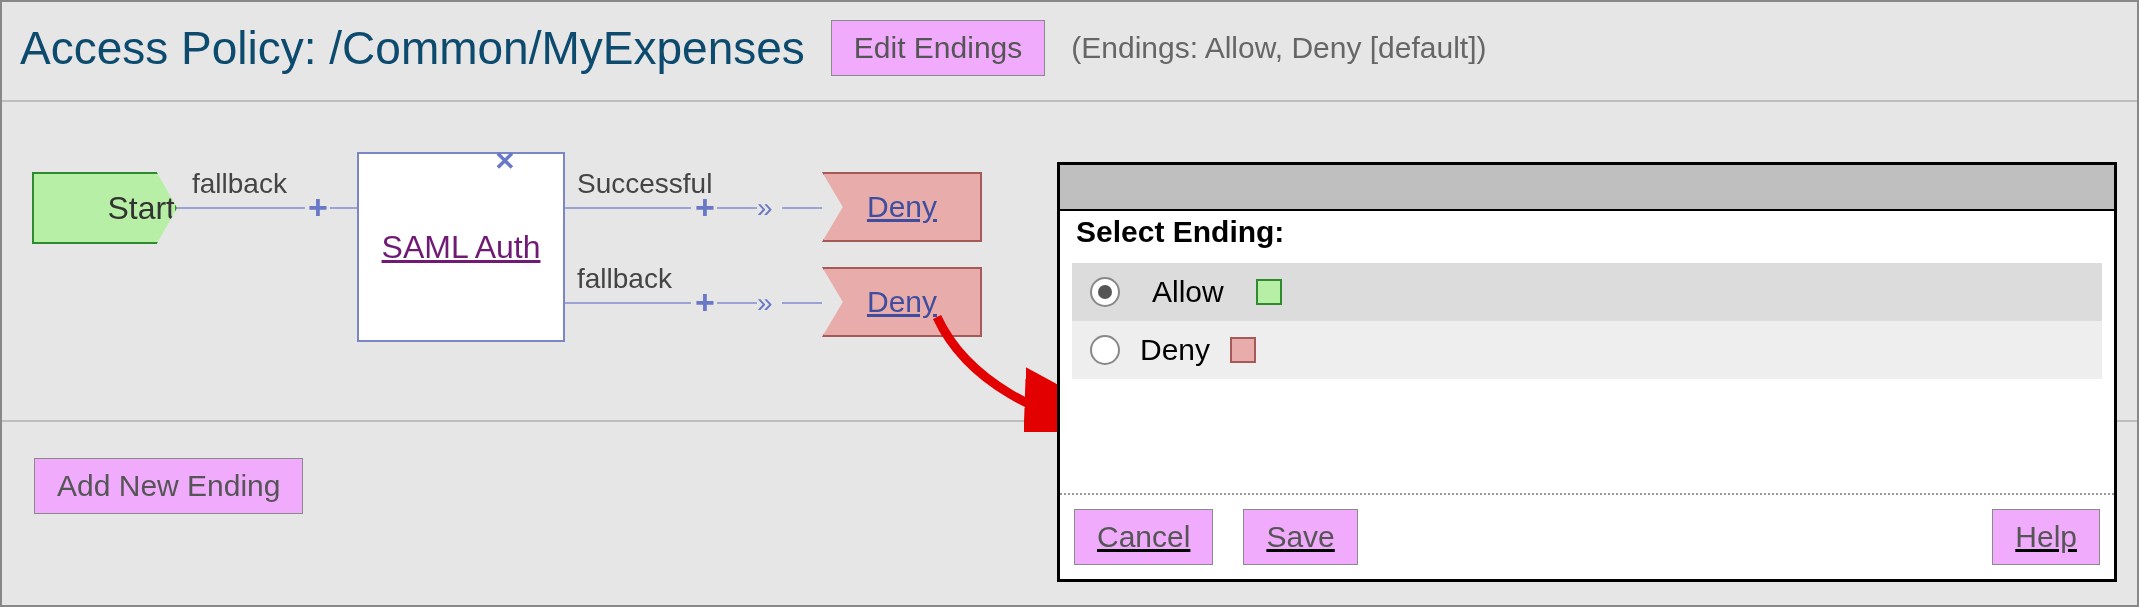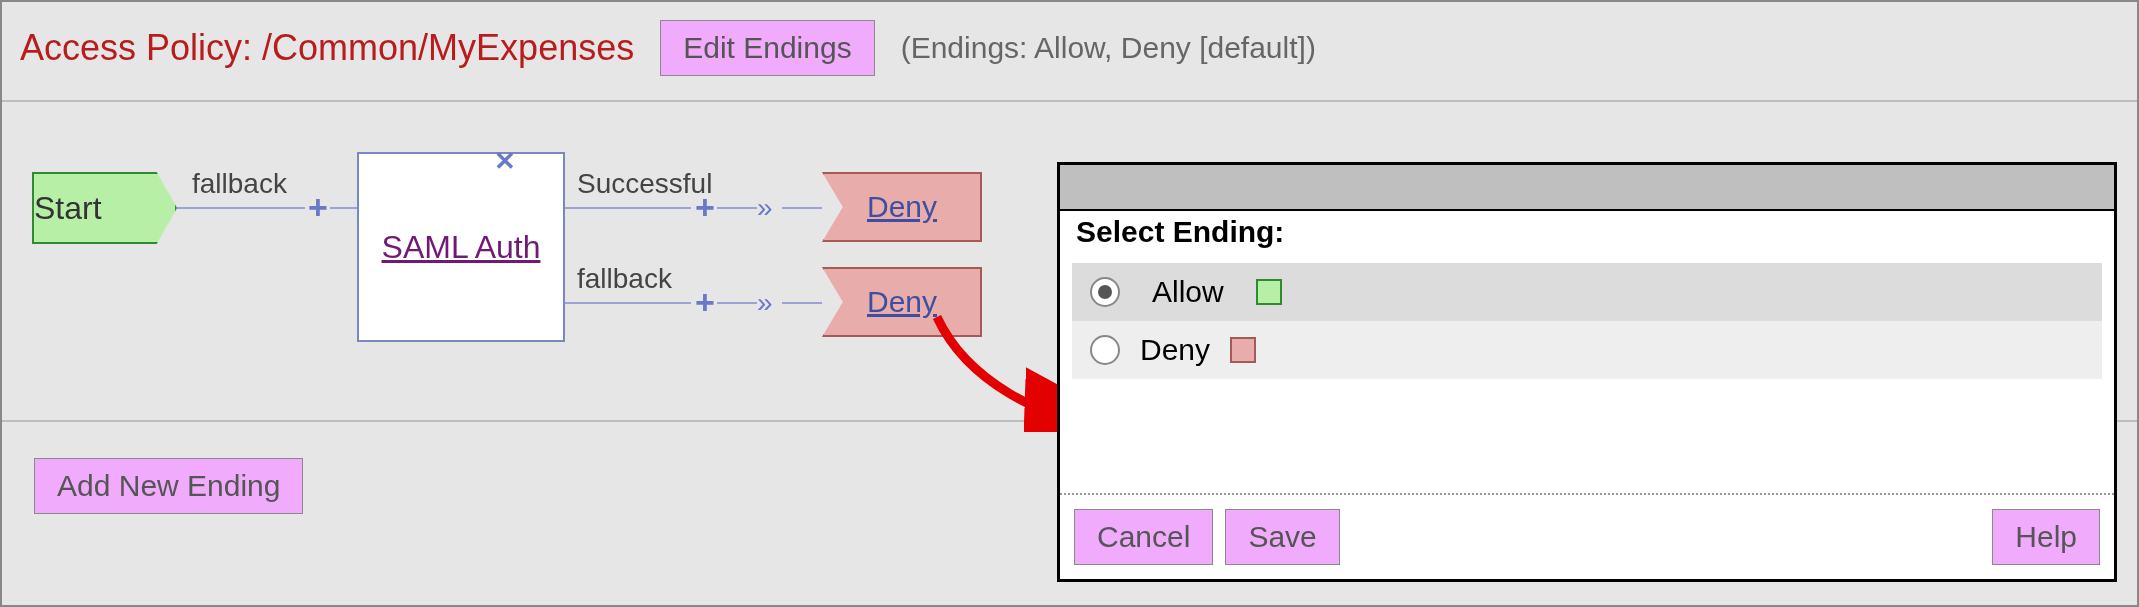--- a/index.html
+++ b/index.html
@@ -16,22 +16,22 @@
 
   
   .header {
     padding:18px 18px 24px 18px;
     border-bottom:2px solid #bdbdbd;
     display:flex;
     align-items:center;
     gap:26px;
   }
   .header-title{
-    font-size:36px;
-    color:#b91c1c;
+    font-size:46px;
+    color:#0c4a6e;
     font-weight:400;
   }
   .btn {
     background:#f0abfc;
     border:1.5px solid #8a8a8a;
     color:#555;
     font-size:30px;
     padding:10px 22px;
     cursor:pointer;
   }
@@ -47,21 +47,21 @@
     border-bottom:2px solid #bdbdbd;
   }
   .start-node{
     position:absolute;
     left:30px; top:70px;
     width:145px; height:72px;
     background:#b6efa5;
     border:2px solid #2e8b2e;
     color:#333;
     font-size:32px;
-    display:flex;align-items:center;justify-content:flex-start;
+    display:flex;align-items:center;justify-content:flex-end;
     clip-path: polygon(0 0, 86% 0, 100% 50%, 86% 100%, 0 100%);
   }
   .action-box{
     position:absolute;
     left:355px; top:50px;
     width:208px; height:190px;
     background:#fff;
     border:2px solid #7a87c4;
     display:flex;align-items:center;justify-content:center;
   }
@@ -170,21 +170,22 @@
   .swatch{
     width:26px;height:26px;border:2px solid;display:inline-block;
   }
   .swatch.allow{background:#b6efa5;border-color:#2e8b2e;}
   .swatch.deny {background:#e8adaa;border-color:#a55a57;}
 
   .dialog-footer{
     border-top:2px dotted #999;
     padding:14px 14px;
     display:flex;
-    gap:12px;
+    gap:30px;
+    text-decoration:underline;
   }
   .dialog-footer .spacer{flex:1;}
 
   
   .red-arrow{
     position:absolute;
     left:925px;
     top:210px;
     width:190px;
     height:120px;

